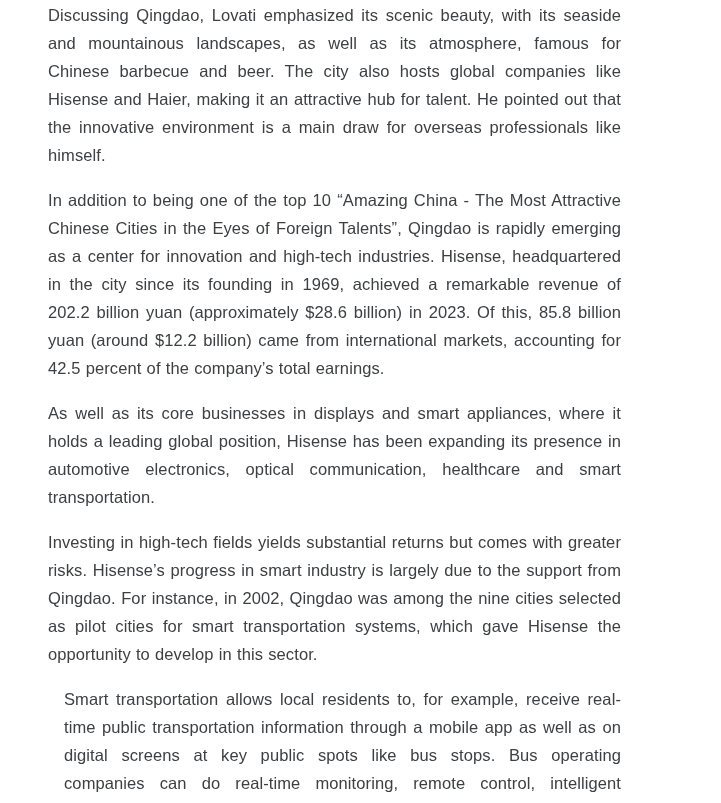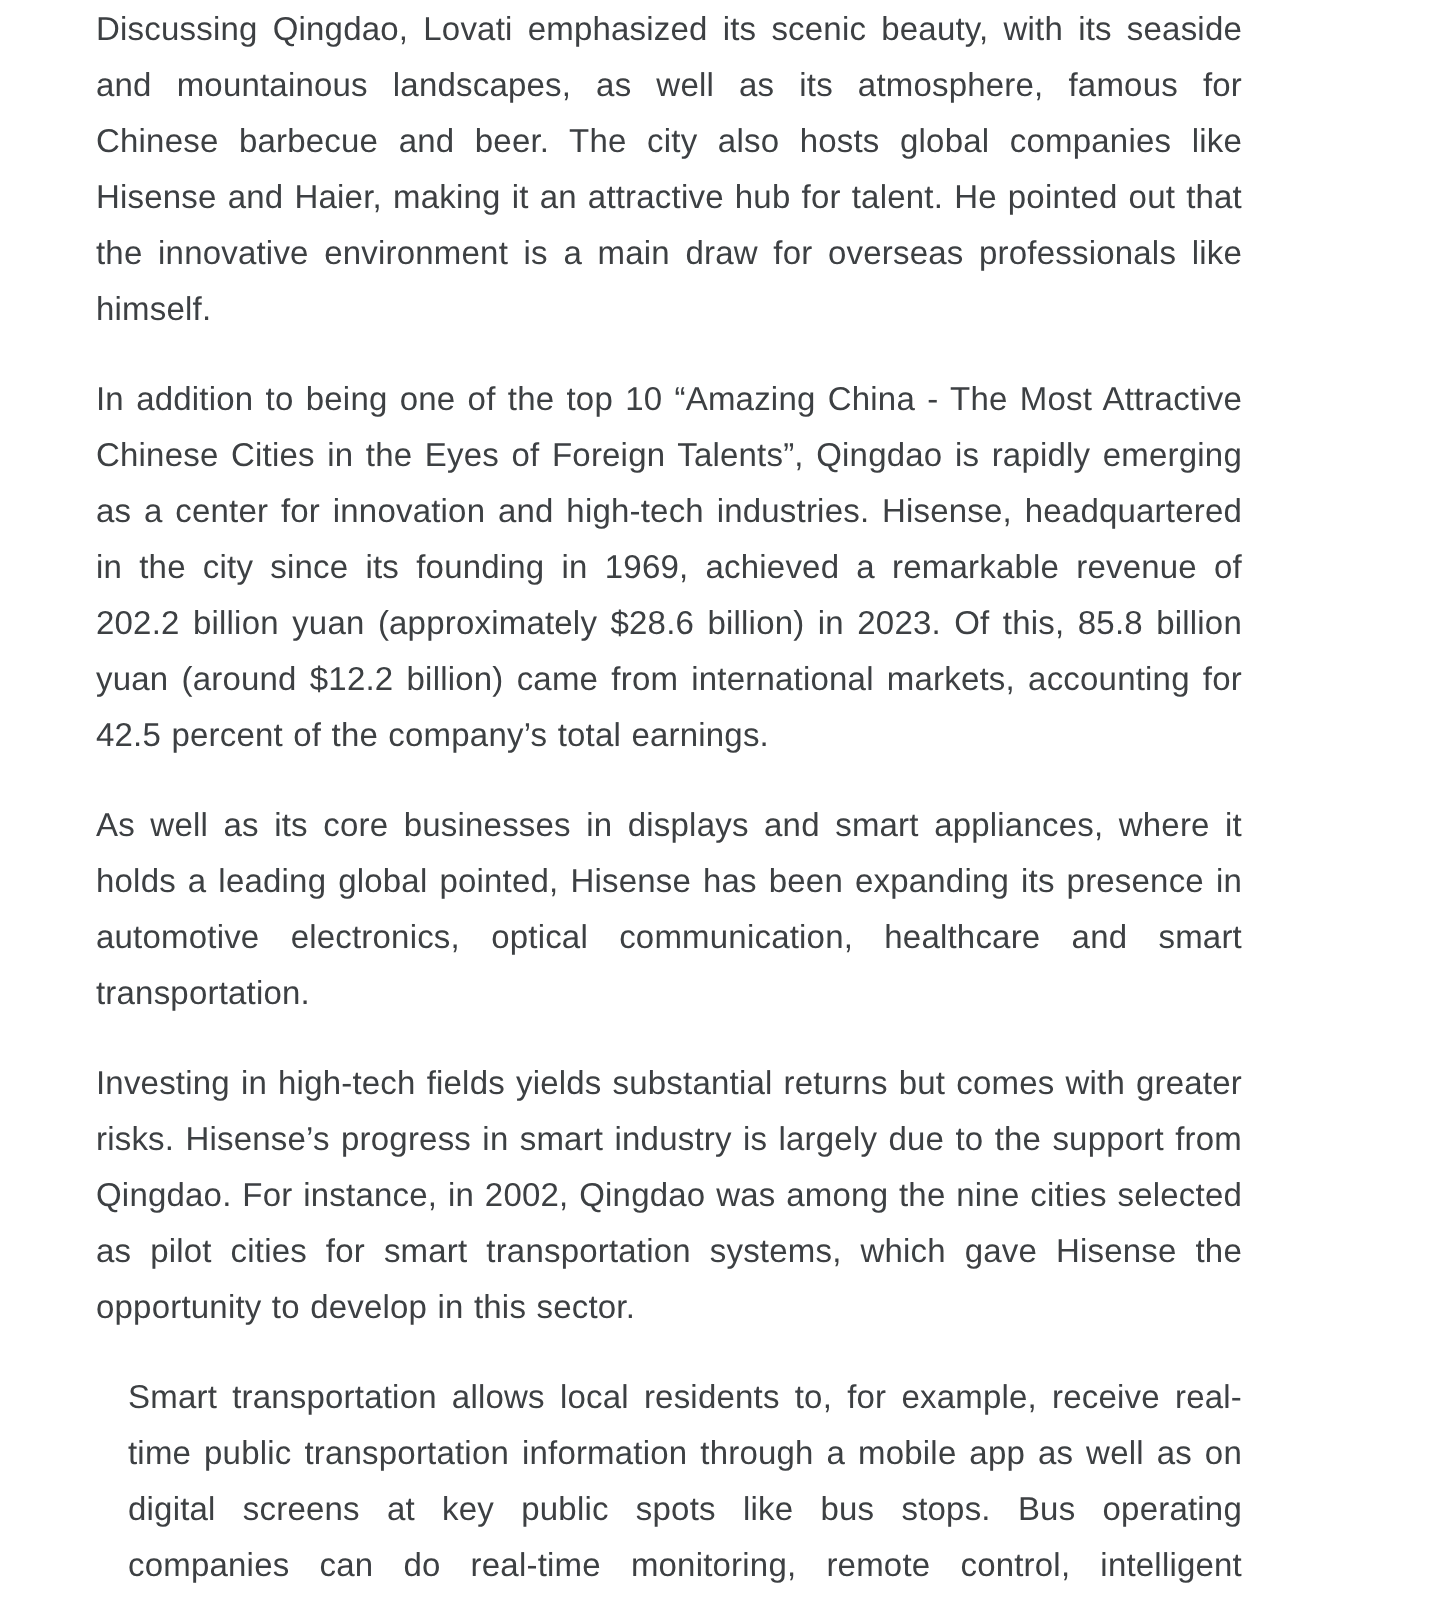--- a/index.html
+++ b/index.html
@@ -35,16 +35,16 @@
     margin-bottom: 0;
     margin-left: 16px;
   }
 </style>
 </head>
 <body>
 
 <main class="article">
   <p>Discussing Qingdao, Lovati emphasized its scenic beauty, with its seaside and mountainous landscapes, as well as its atmosphere, famous for Chinese barbecue and beer. The city also hosts global companies like Hisense and Haier, making it an attractive hub for talent. He pointed out that the innovative environment is a main draw for overseas professionals like himself.</p>
   <p>In addition to being one of the top 10 “Amazing China - The Most Attractive Chinese Cities in the Eyes of Foreign Talents”, Qingdao is rapidly emerging as a center for innovation and high-tech industries. Hisense, headquartered in the city since its founding in 1969, achieved a remarkable revenue of 202.2 billion yuan (approximately $28.6 billion) in 2023. Of this, 85.8 billion yuan (around $12.2 billion) came from international markets, accounting for 42.5 percent of the company’s total earnings.</p>
-  <p>As well as its core businesses in displays and smart appliances, where it holds a leading global pointed, Hisense has been expanding its presence in automotive electronics, optical communication, healthcare and smart transportation.</p>
+  <p>As well as its core businesses in displays and smart appliances, where it holds a leading global position, Hisense has been expanding its presence in automotive electronics, optical communication, healthcare and smart transportation.</p>
   <p>Investing in high-tech fields yields substantial returns but comes with greater risks. Hisense’s progress in smart industry is largely due to the support from Qingdao. For instance, in 2002, Qingdao was among the nine cities selected as pilot cities for smart transportation systems, which gave Hisense the opportunity to develop in this sector.</p>
   <p>Smart transportation allows local residents to, for example, receive real-time public transportation information through a mobile app as well as on digital screens at key public spots like bus stops. Bus operating companies can do real-time monitoring, remote control, intelligent dispatching of vehicles and match passenger flows and traffic capacity. This will help cities to improve operational efficiency.</p>
 </main>
 
 </body></html>

